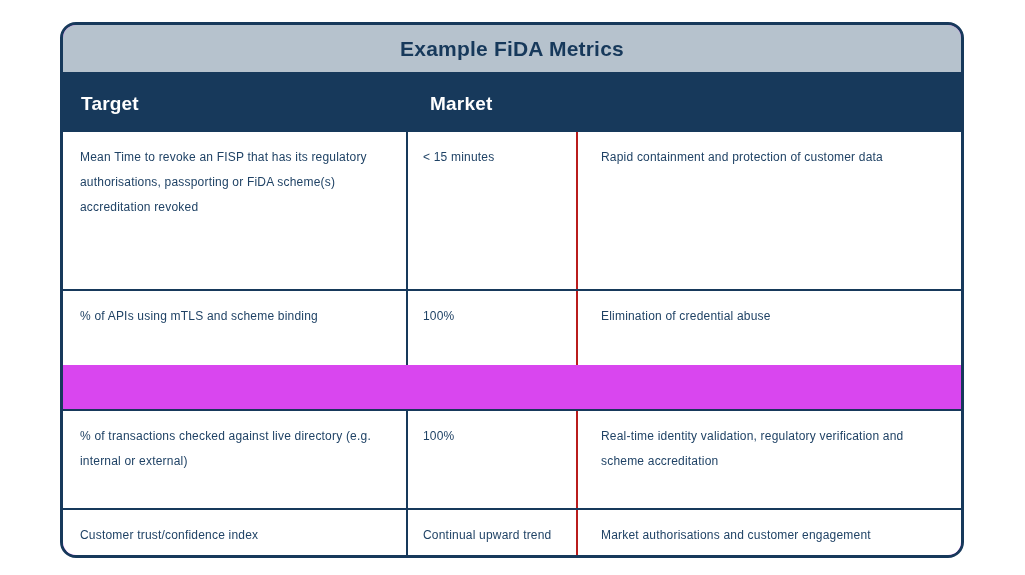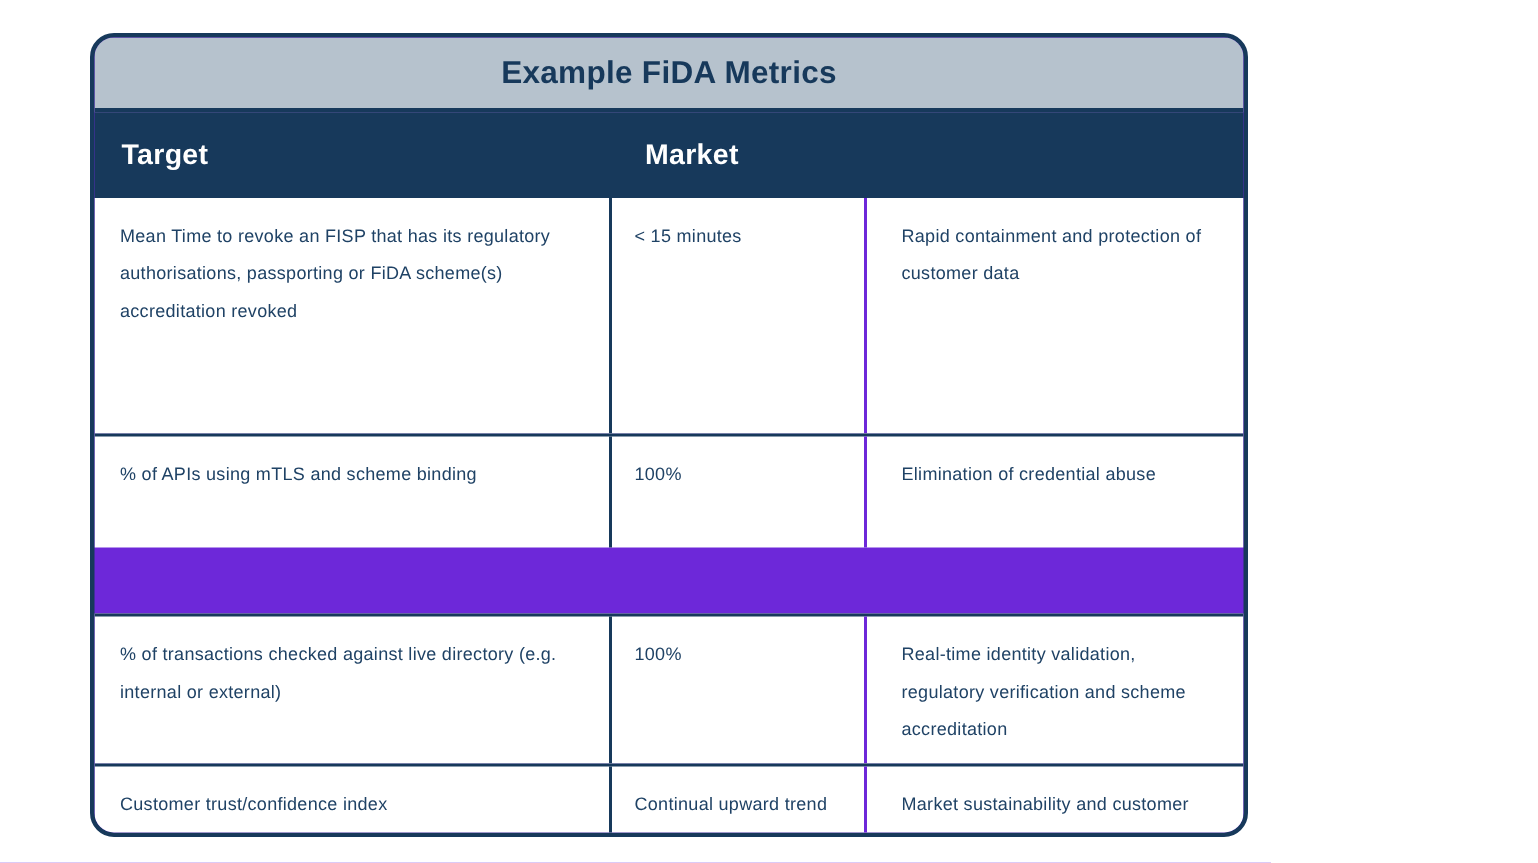--- a/index.html
+++ b/index.html
@@ -6,26 +6,26 @@
   html, body { width: 1025px; height: 575px; background: #ffffff; }
   body {
     font-family: "Liberation Sans", "DejaVu Sans", sans-serif;
     color: #1f4265;
     position: relative;
   }
   .table-card {
     position: absolute;
     left: 60px;
     top: 22px;
-    width: 772px;
+    width: 904px;
     height: 536px;
     border: 3px solid #17395b;
     border-radius: 16px;
     overflow: hidden;
-    background: #6d28d9;
+    background: #d946ef;
     display: flex;
     flex-direction: column;
   }
   .title-bar {
     height: 50px;
     flex: 0 0 50px;
     background: #b6c2cd;
     border-bottom: 3px solid #17395b;
     display: flex;
     align-items: center;
@@ -64,21 +64,21 @@
   .body-row.row-2 { flex: 0 0 99px; margin-top: 44px; }
   .body-row.row-3 { flex: 1 1 auto; }
   .cell {
     padding: 13px 14px 10px 17px;
     font-size: 12px;
     line-height: 25px;
     letter-spacing: 0.2px;
     color: #1f4265;
   }
   .cell.col2 { border-left: 2px solid #17395b; padding-left: 15px; }
-  .cell.col3 { border-left: 2px solid #6d28d9; padding-left: 23px; padding-right: 28px; }
+  .cell.col3 { border-left: 2px solid #b91c1c; padding-left: 23px; padding-right: 28px; }
 </style>
 </head>
 <body>
 
 <div class="table-card">
 
   <div class="title-bar">
     <span class="title">Example FiDA Metrics</span>
   </div>
 
@@ -101,16 +101,16 @@
 
   <div class="grid-row body-row row-2">
     <div class="cell col1">% of transactions checked against live directory (e.g. internal or external)</div>
     <div class="cell col2">100%</div>
     <div class="cell col3">Real-time identity validation, regulatory verification and scheme accreditation</div>
   </div>
 
   <div class="grid-row body-row row-3">
     <div class="cell col1">Customer trust/confidence index</div>
     <div class="cell col2">Continual upward trend</div>
-    <div class="cell col3">Market sustainability and customer engagement</div>
+    <div class="cell col3">Market authorisations and customer engagement</div>
   </div>
 
 </div>
 
 </body></html>

